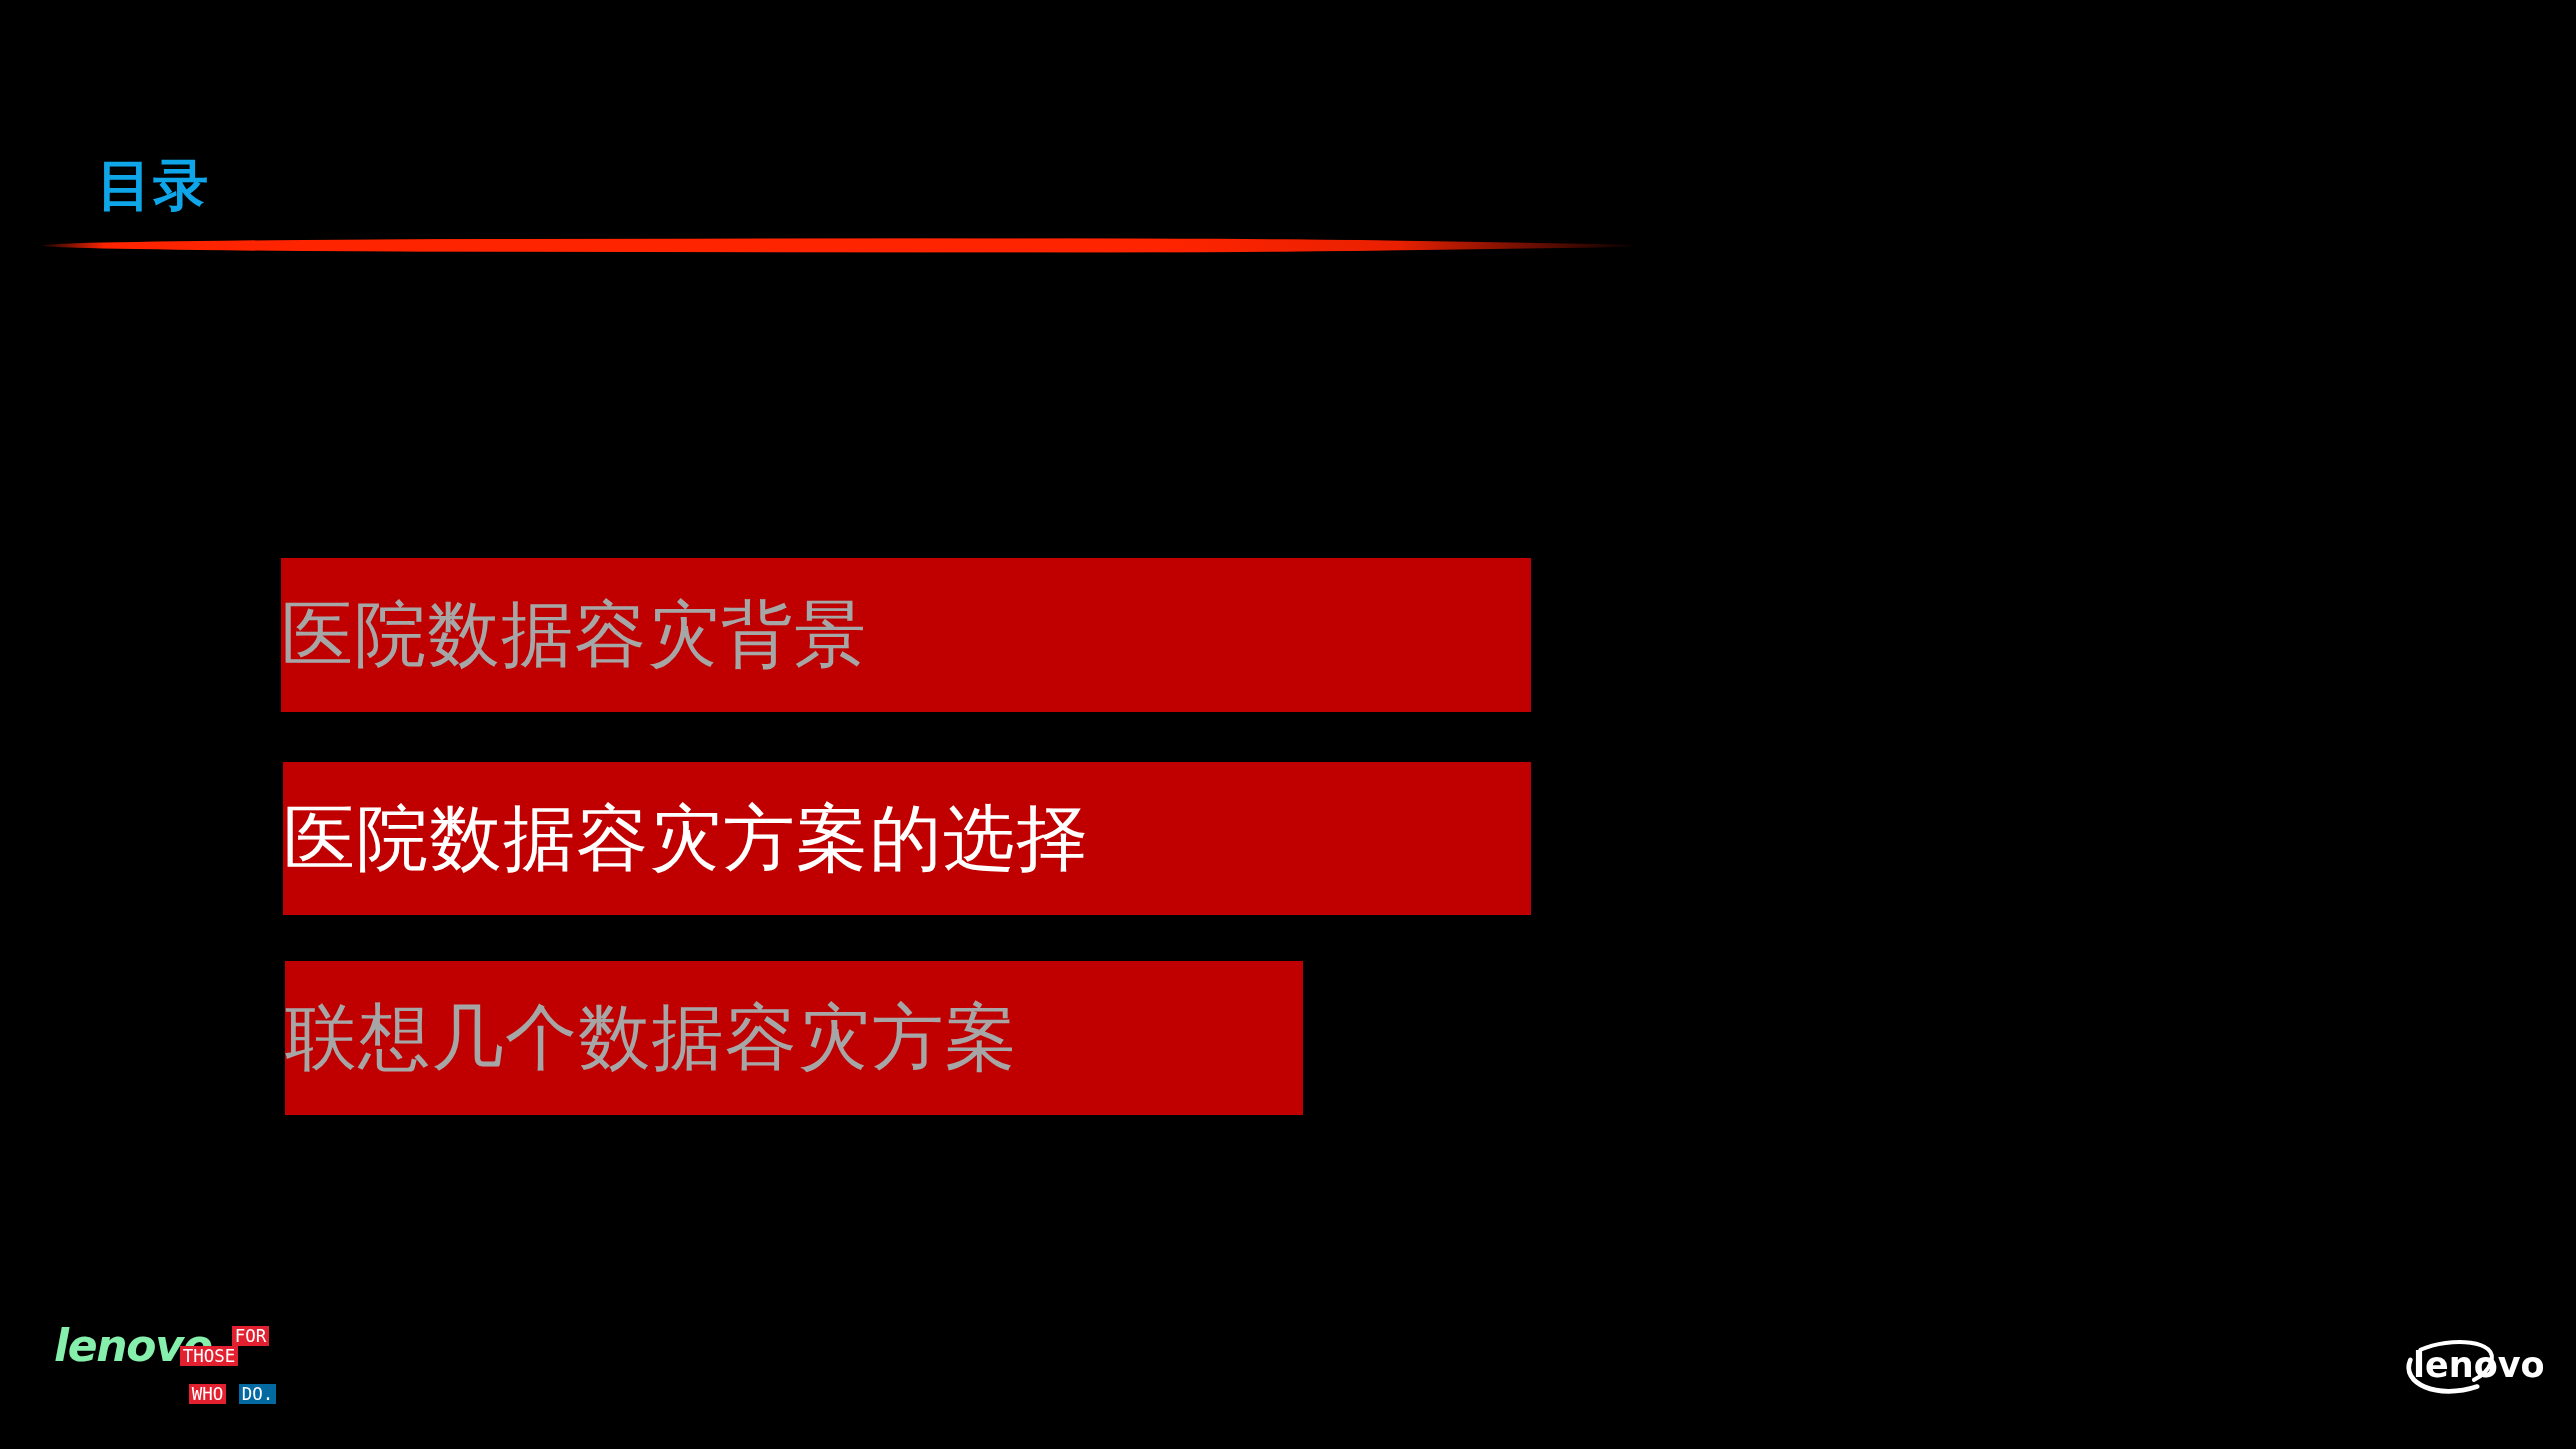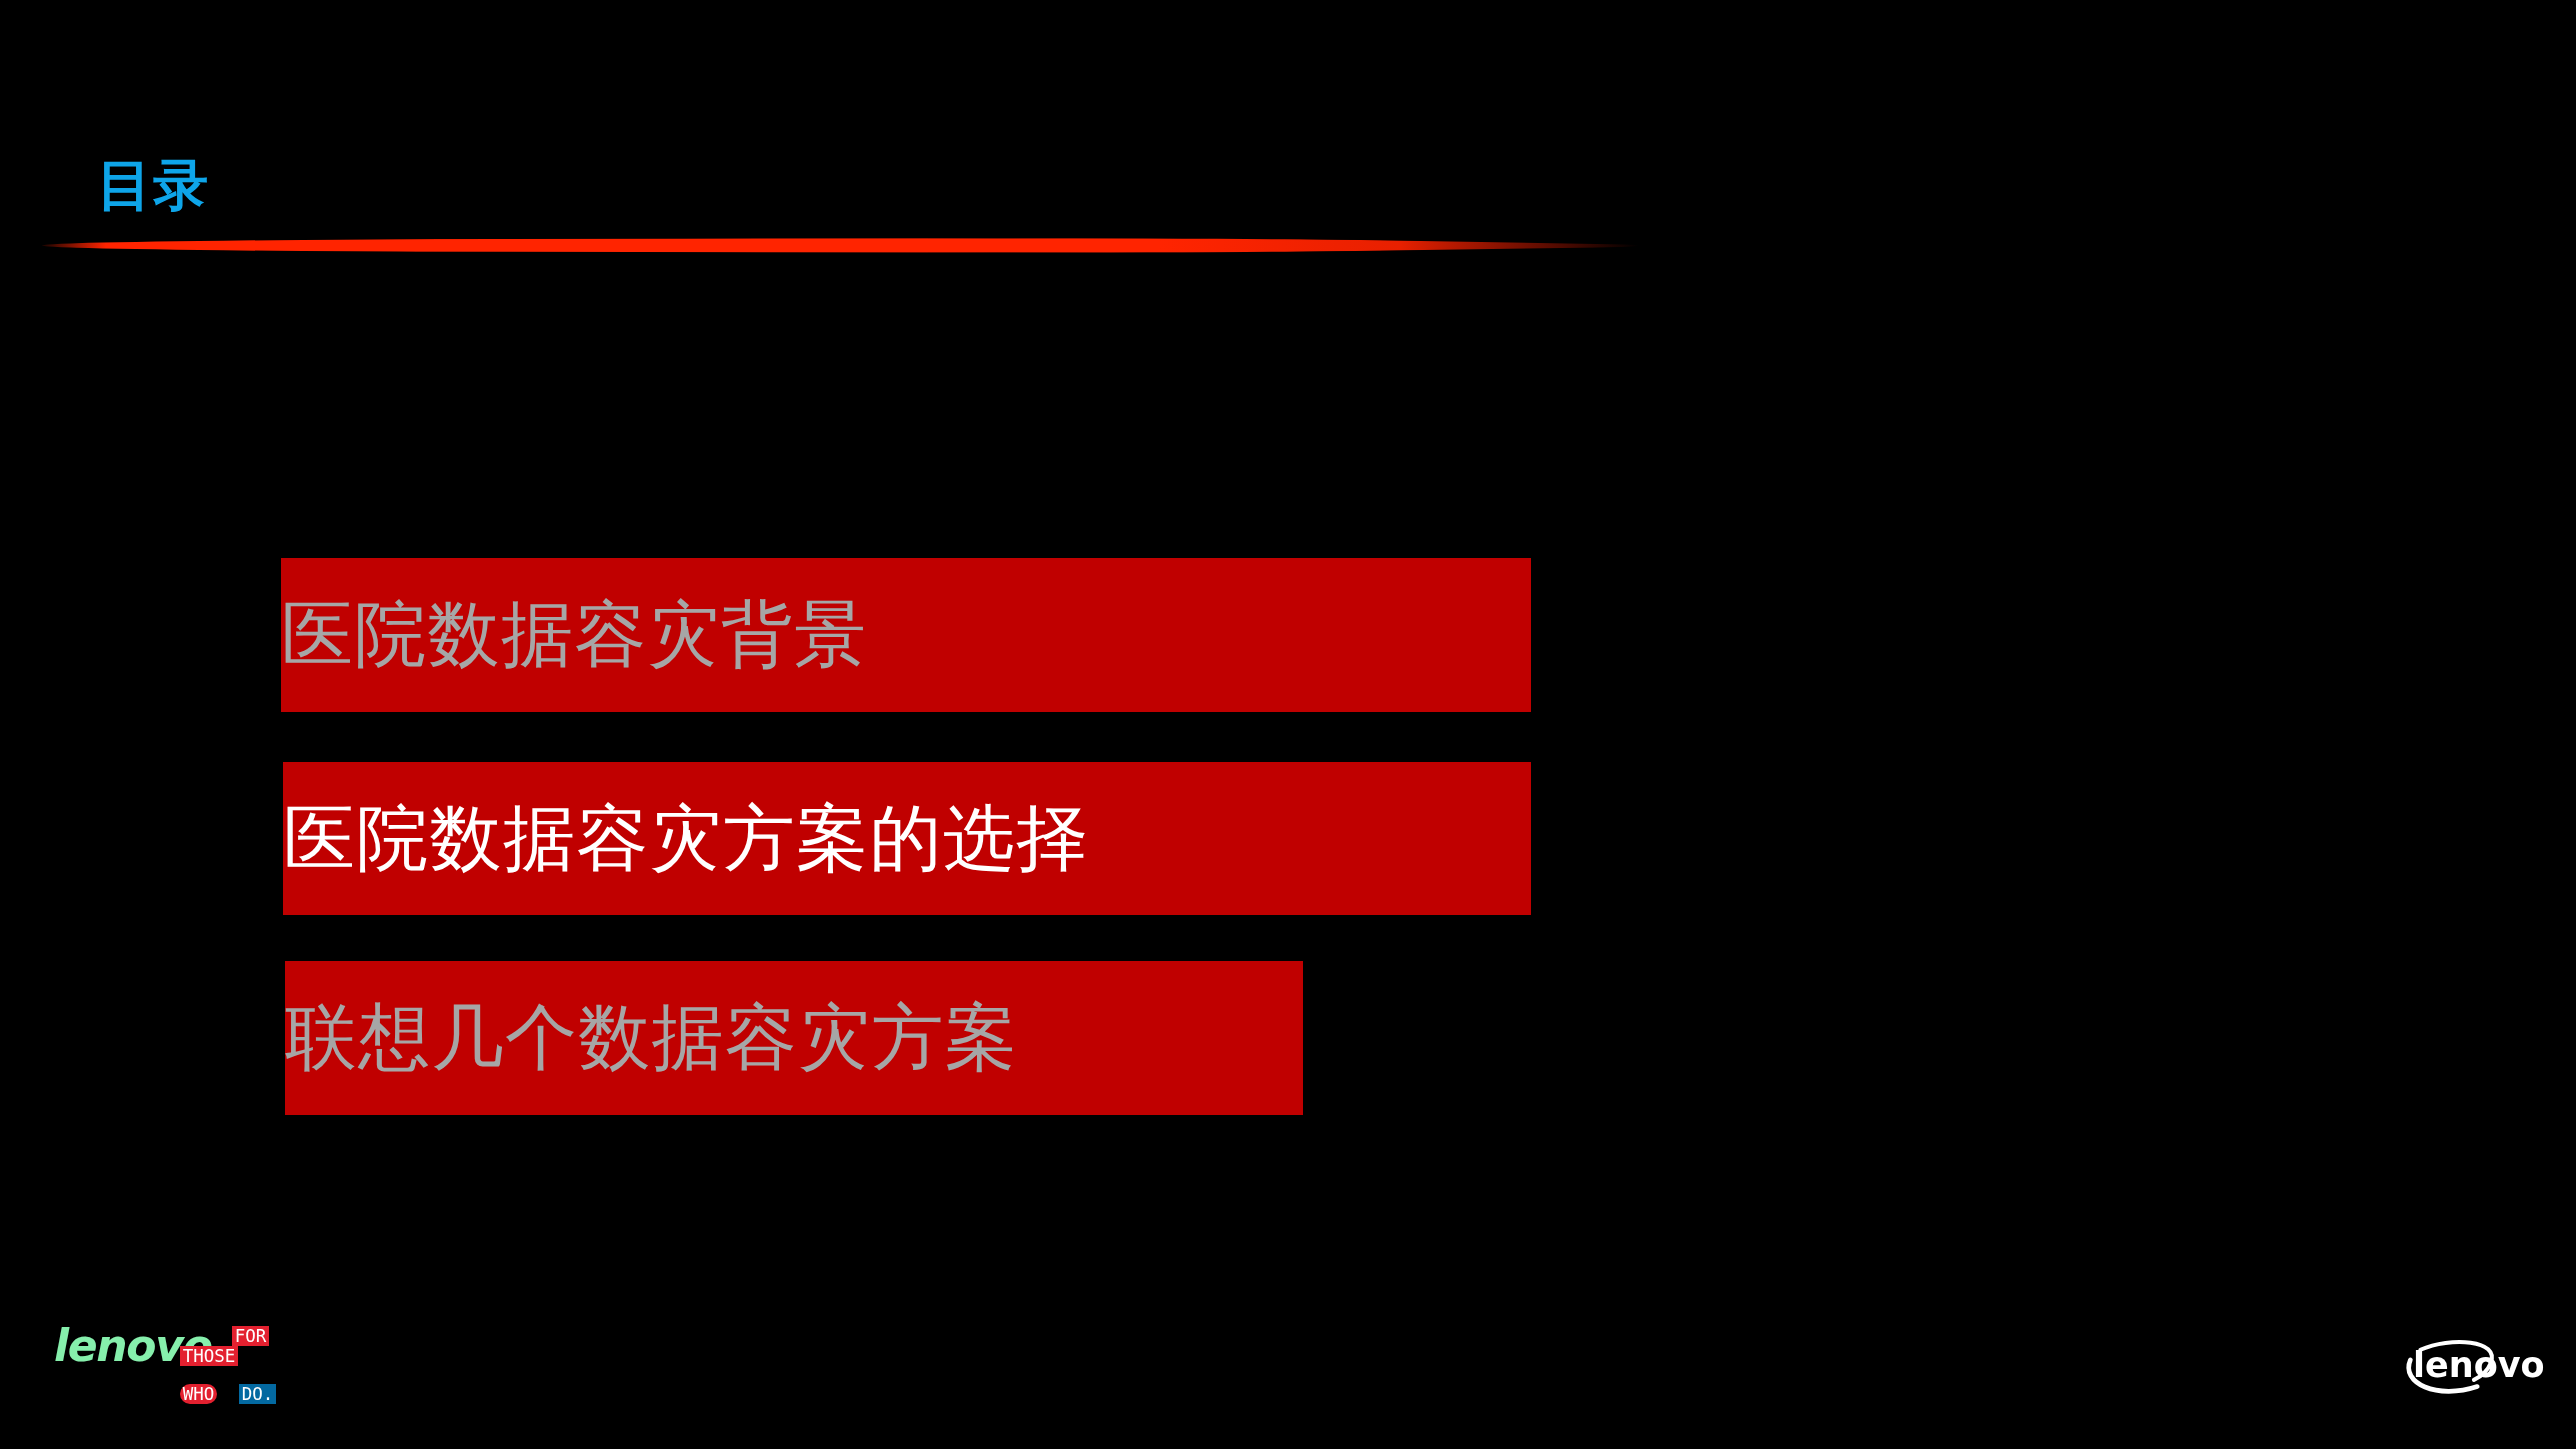--- a/index.html
+++ b/index.html
@@ -34,21 +34,21 @@
   <span class="active">医院数据容灾方案的选择</span>
 </div>
 <div class="box b3">
   <span class="dim">联想几个数据容灾方案</span>
 </div>
 
 <div class="lenovo">
   <div class="word">lenovo</div>
   <div class="tag" style="left:178px;top:0;">FOR</div>
   <div class="tag" style="left:126px;top:20px;">THOSE</div>
-  <div class="tag" style="left:126px;top:58px;border-radius:10px;">WHO</div>
+  <div class="tag" style="left:135px;top:58px;">WHO</div>
   <div class="tag dark" style="left:185px;top:58px;">DO.</div>
 </div>
 
 <div class="intel">
   <svg width="107" height="67" viewBox="0 0 160 100">
     <path d="M20 40 C 5 75, 60 100, 120 80" stroke="#fff" stroke-width="7" fill="none" stroke-linecap="round"></path>
     <path d="M35 25 C 80 5, 155 10, 140 45 C 135 58, 125 65, 115 70" stroke="#fff" stroke-width="6" fill="none" stroke-linecap="round"></path>
   </svg>
   <div style="position:absolute;left:16px;top:12px;font-size:35px;font-weight:bold;color:#fff;font-family:'DejaVu Sans',sans-serif;">lenovo</div>
 </div>

